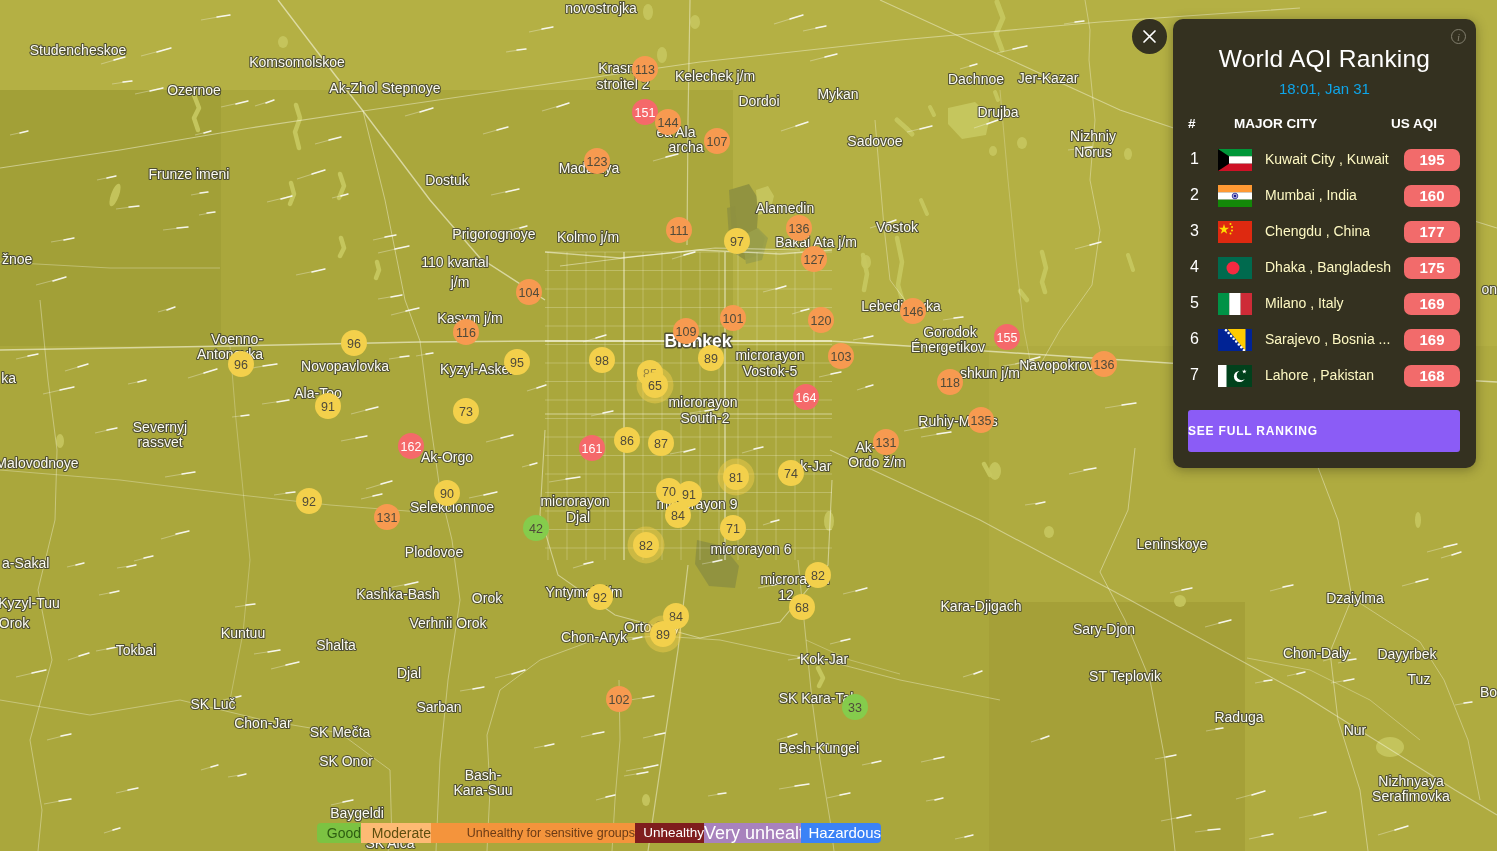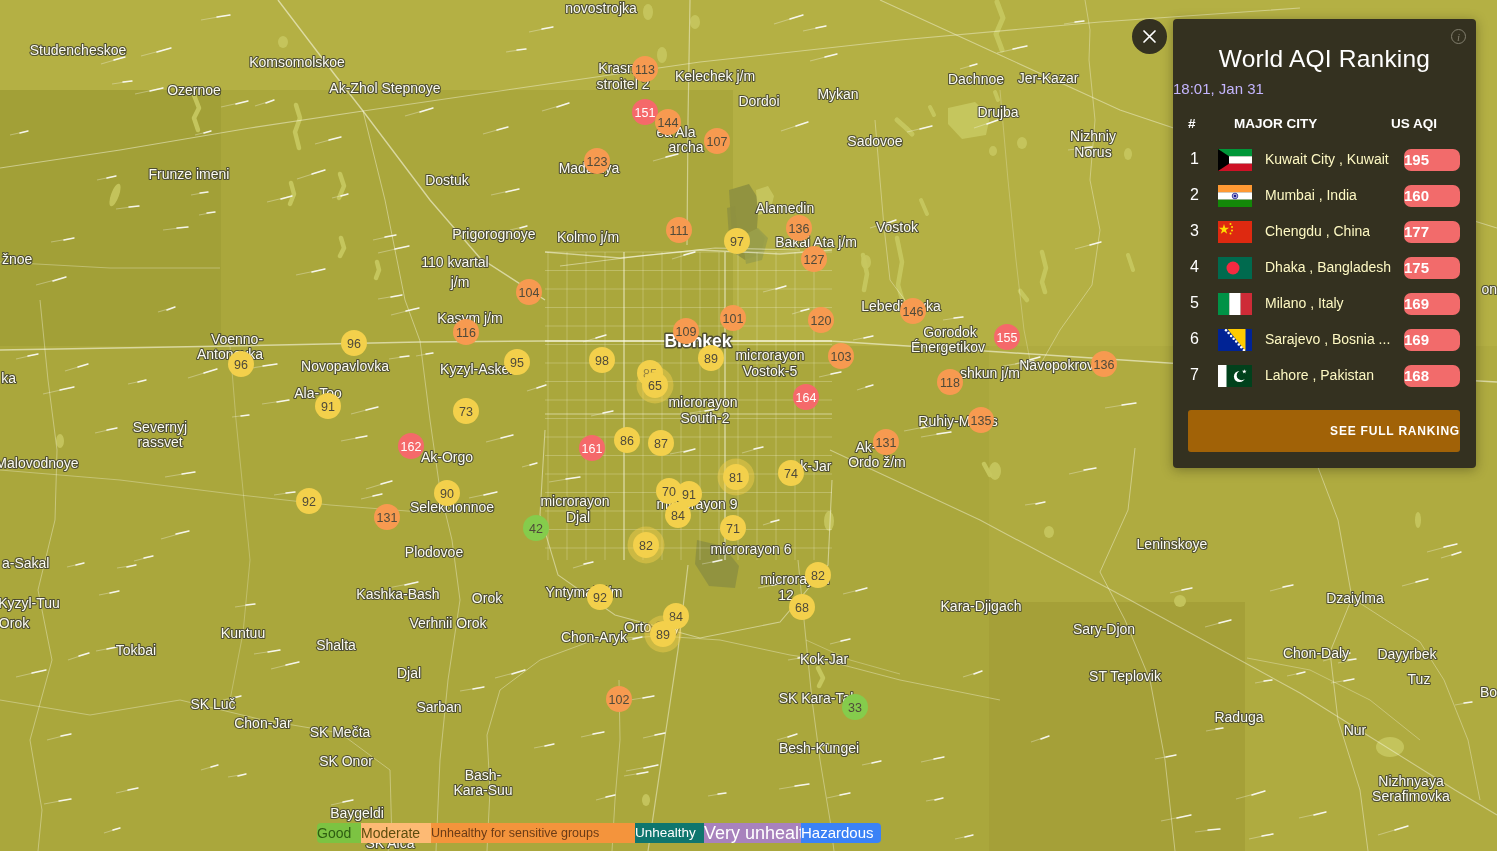--- a/index.html
+++ b/index.html
@@ -1,27 +1,27 @@
 <!DOCTYPE html>
 <html><head><meta charset="utf-8"><style>
 *{margin:0;padding:0;box-sizing:border-box}
 body{width:1497px;height:851px;overflow:hidden;position:relative;font-family:"Liberation Sans",sans-serif;background:#aeab40}
 .legend{position:absolute;left:317px;top:823px;height:20px;display:flex;border-radius:4px;overflow:hidden;font-size:13px;line-height:20px;white-space:nowrap}
-.legend div{text-align:left;overflow:hidden}
-.panel{position:absolute;left:1173px;top:19px;width:303px;height:449px;background:#343120;border-radius:4px;box-shadow:0 2px 12px rgba(20,20,10,0.35)}
+.legend div{text-align:right;overflow:hidden}
+.panel{position:absolute;left:1173px;top:19px;width:303px;height:449px;background:#343120;border-radius:10px;box-shadow:0 2px 12px rgba(20,20,10,0.35)}
 .ptitle{position:absolute;top:26px;width:100%;text-align:center;font-size:24.5px;color:#fff;letter-spacing:0.2px}
-.psub{position:absolute;top:61px;width:100%;text-align:left;font-size:15px;color:#c4b5fd}
+.psub{position:absolute;top:61px;width:100%;text-align:center;font-size:15px;color:#0ea5e9}
 .phdr{position:absolute;top:97px;left:15px;right:23px;color:#fff;font-weight:bold;font-size:13.5px;line-height:15px}
 .phdr .h1{position:absolute;left:0}.phdr .h2{position:absolute;left:46px}.phdr .h3{position:absolute;right:16px}
 .row{position:absolute;left:15px;right:16px;height:36px}
 .rank{position:absolute;left:2px;top:9px;font-size:16px;color:#fff}
 .flag{position:absolute;left:30px;top:8px}
 .city{position:absolute;left:77px;top:10px;font-size:14px;color:#fef9c3;white-space:nowrap;max-width:138px;overflow:hidden}
-.badge{position:absolute;right:0;top:8px;width:56px;height:22px;background:#f26b6b;border-radius:7px;color:#fff;font-weight:bold;font-size:15px;line-height:22px}
-.pbtn{position:absolute;left:15px;top:391px;width:272px;height:42px;background:#a16207;border-radius:3px;color:#fff;font-size:12px;font-weight:bold;letter-spacing:0.8px;text-align:right;line-height:42px}
+.badge{position:absolute;right:0;top:8px;width:56px;height:22px;background:#f26b6b;border-radius:7px;color:#fff;font-weight:bold;font-size:15px;text-align:center;line-height:22px}
+.pbtn{position:absolute;left:15px;top:391px;width:272px;height:42px;background:#8b5cf6;border-radius:3px;color:#fff;font-size:12px;font-weight:bold;letter-spacing:0.8px;text-align:left;line-height:42px}
 .close{position:absolute;left:1132px;top:19px;width:35px;height:35px;border-radius:50%;background:#343120;color:#fff;font-size:17px;text-align:center;line-height:34px}
 .info{position:absolute;left:1451px;top:29px;width:15px;height:15px;border-radius:50%;border:1px solid #827f6e;color:#827f6e;font-size:11px;text-align:center;line-height:15px;font-family:"Liberation Serif",serif;font-style:italic}
 </style></head><body>
 <svg width="1497" height="851" viewBox="0 0 1497 851" style="position:absolute;left:0;top:0">
 <style>
  .l{font:14px "Liberation Sans",sans-serif;fill:#fbfbf2;stroke:rgba(58,58,48,0.8);stroke-width:2.2px;paint-order:stroke;stroke-linejoin:round}
  .big{font:bold 17.5px "Liberation Sans",sans-serif;fill:#ffffff;stroke:rgba(58,58,48,0.8);stroke-width:3px;paint-order:stroke;stroke-linejoin:round}
  .mt{font:12.5px "Liberation Sans",sans-serif}
 </style>
 <rect x="0" y="0" width="221" height="90" fill="#b4b044"></rect>
@@ -646,21 +646,21 @@
     <text x="663" y="638.5" class="mt" text-anchor="middle" fill="#4f4a3a">89</text>
     <circle cx="619" cy="699" r="13" fill="#f79a50"></circle>
     <text x="619" y="703.5" class="mt" text-anchor="middle" fill="#4f4a3a">102</text>
     <circle cx="855" cy="707" r="13" fill="#85cc4c"></circle>
     <text x="855" y="711.5" class="mt" text-anchor="middle" fill="#4f4a3a">33</text>
 </svg>
 <div class="legend">
 <div style="background:#7cc342;color:#2e5d11;width:44px;font-size:14px">Good</div>
 <div style="background:#fdba74;color:#5d4d0e;width:70px;font-size:14px">Moderate</div>
 <div style="background:#f4943c;color:#6b3b16;width:204px;font-size:12.5px">Unhealthy for sensitive groups</div>
-<div style="background:#0f766e;color:#fff;width:69px;font-size:13.5px">Unhealthy</div>
+<div style="background:#7f1d1d;color:#fff;width:69px;font-size:13.5px">Unhealthy</div>
 <div style="background:#a882bd;color:#fff;width:97px;font-size:18px">Very unhealthy</div>
 <div style="background:#3b82f6;color:#fff;width:80px;font-size:15px">Hazardous</div>
 </div>
 <div class="panel">
 <div class="ptitle">World AQI Ranking</div>
 <div class="psub">18:01, Jan 31</div>
 <div class="phdr">
       <span class="h1">#</span>
       <span class="h2">MAJOR CITY</span>
       <span class="h3">US AQI</span>

